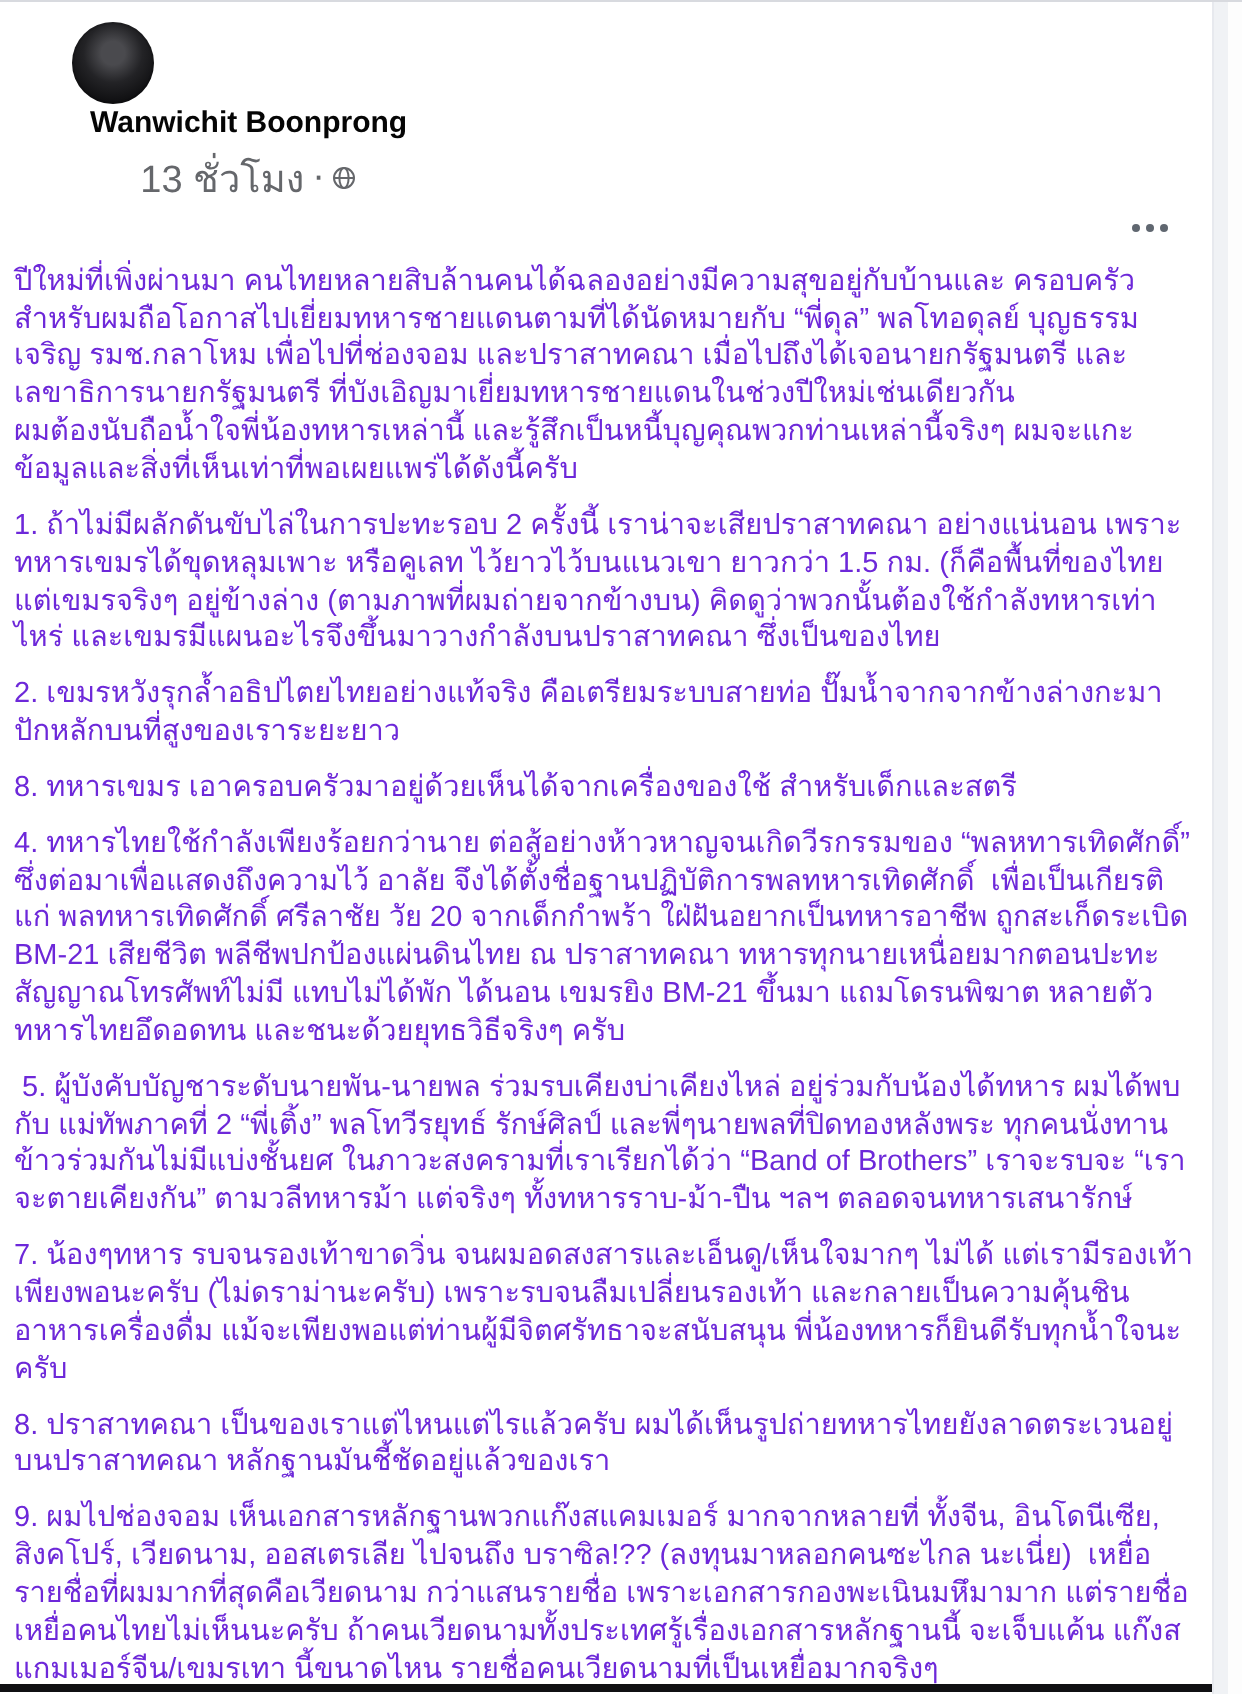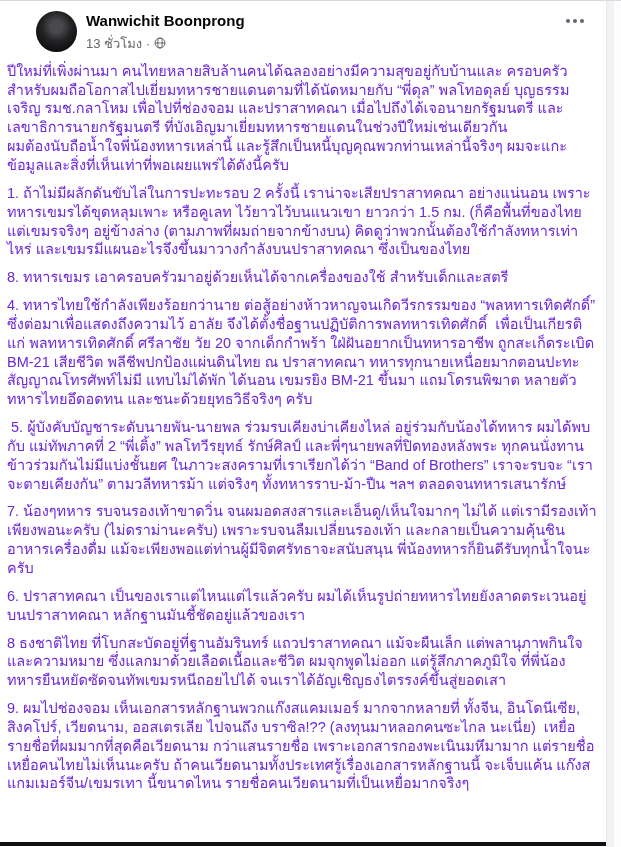--- a/index.html
+++ b/index.html
@@ -7,29 +7,29 @@
     width:621px;height:847px;position:relative;overflow:hidden;
     background:#ffffff;
     font-family:"Liberation Sans","DejaVu Sans",sans-serif;
     border-top:1px solid #d8dadf;box-sizing:border-box;
   }
   .card{position:absolute;left:0;top:0;width:606px;height:847px;background:#fff;}
   .gutter{position:absolute;left:606px;top:0;width:8px;height:847px;background:#f0f2f5;border-left:1px solid #e7e9ee;}
   .scroll-track{position:absolute;left:614px;top:0;width:7px;height:847px;background:#fdfdfd;}
 
   
-  .post-header{display:flex;align-items:flex-start;padding:10px 12px 6px 36px;}
+  .post-header{display:flex;align-items:flex-start;padding:10px 12px 6px 36px;flex-direction:column;}
   .avatar{
     width:41px;height:41px;border-radius:50%;flex:0 0 41px;cursor:pointer;
     background:radial-gradient(circle at 50% 38%, #4a4a4e 0 18%, #232326 45%, #0c0c0e 80%);
     box-shadow:inset 0 0 0 1px rgba(0,0,0,.1);
   }
   .head-text{margin-left:9px;padding-top:1px;}
   .author{font-size:15px;font-weight:700;color:#050505;line-height:1.25;cursor:pointer;}
-  .meta{display:flex;align-items:center;gap:4px;margin-top:2px;font-size:13px;color:#65676b;}
+  .meta{display:flex;align-items:center;gap:4px;margin-top:2px;font-size:19px;color:#65676b;justify-content:center;}
   .menu-btn{margin-left:auto;padding:8px 10px 8px 8px;cursor:pointer;display:flex;align-items:center;}
   .dots{display:flex;gap:3px;}
   .dots i{width:4px;height:4px;border-radius:50%;background:#606770;display:block;}
 
   
   .post-body{padding:2px 9px 0 7px;font-size:14.5px;line-height:1.3;color:#6d28d9;}
   .post-body p{margin:0 0 9px 0;white-space:pre-wrap;word-break:break-word;}
 
   
   .media-bar{position:absolute;left:0;bottom:2px;width:612px;height:4px;background:#101013;cursor:pointer;}
@@ -61,26 +61,26 @@
           <i></i>
           <i></i>
         </span>
     </div>
   </div>
 
   <div class="post-body">
     <p>ปีใหม่ที่เพิ่งผ่านมา คนไทยหลายสิบล้านคนได้ฉลองอย่างมีความสุขอยู่กับบ้านและ ครอบครัว สำหรับผมถือโอกาสไปเยี่ยมทหารชายแดนตามที่ได้นัดหมายกับ “พี่ดุล” พลโทอดุลย์ บุญธรรมเจริญ รมช.กลาโหม เพื่อไปที่ช่องจอม และปราสาทคณา เมื่อไปถึงได้เจอนายกรัฐมนตรี และเลขาธิการนายกรัฐมนตรี ที่บังเอิญมาเยี่ยมทหารชายแดนในช่วงปีใหม่เช่นเดียวกัน
 ผมต้องนับถือน้ำใจพี่น้องทหารเหล่านี้ และรู้สึกเป็นหนี้บุญคุณพวกท่านเหล่านี้จริงๆ ผมจะแกะข้อมูลและสิ่งที่เห็นเท่าที่พอเผยแพร่ได้ดังนี้ครับ</p>
     <p>1. ถ้าไม่มีผลักดันขับไล่ในการปะทะรอบ 2 ครั้งนี้ เราน่าจะเสียปราสาทคณา อย่างแน่นอน เพราะทหารเขมรได้ขุดหลุมเพาะ หรือคูเลท ไว้ยาวไว้บนแนวเขา ยาวกว่า 1.5 กม. (ก็คือพื้นที่ของไทย แต่เขมรจริงๆ อยู่ข้างล่าง (ตามภาพที่ผมถ่ายจากข้างบน) คิดดูว่าพวกนั้นต้องใช้กำลังทหารเท่าไหร่ และเขมรมีแผนอะไรจึงขึ้นมาวางกำลังบนปราสาทคณา ซึ่งเป็นของไทย</p>
+    <p>2. เขมรหวังรุกล้ำอธิปไตยไทยอย่างแท้จริง คือเตรียมระบบสายท่อ ปั๊มน้ำจากจากข้างล่างกะมาปักหลักบนที่สูงของเราระยะยาว</p>
     <p>8. ทหารเขมร เอาครอบครัวมาอยู่ด้วยเห็นได้จากเครื่องของใช้ สำหรับเด็กและสตรี</p>
     <p>4. ทหารไทยใช้กำลังเพียงร้อยกว่านาย ต่อสู้อย่างห้าวหาญจนเกิดวีรกรรมของ “พลหทารเทิดศักดิ์” ซึ่งต่อมาเพื่อแสดงถึงความไว้ อาลัย จึงได้ตั้งชื่อฐานปฏิบัติการพลทหารเทิดศักดิ์  เพื่อเป็นเกียรติแก่ พลทหารเทิดศักดิ์ ศรีลาชัย วัย 20 จากเด็กกำพร้า ใฝ่ฝันอยากเป็นทหารอาชีพ ถูกสะเก็ดระเบิด BM-21 เสียชีวิต พลีชีพปกป้องแผ่นดินไทย ณ ปราสาทคณา ทหารทุกนายเหนื่อยมากตอนปะทะ สัญญาณโทรศัพท์ไม่มี แทบไม่ได้พัก ได้นอน เขมรยิง BM-21 ขึ้นมา แถมโดรนพิฆาต หลายตัว ทหารไทยอึดอดทน และชนะด้วยยุทธวิธีจริงๆ ครับ</p>
     <p> 5. ผู้บังคับบัญชาระดับนายพัน-นายพล ร่วมรบเคียงบ่าเคียงไหล่ อยู่ร่วมกับน้องได้ทหาร ผมได้พบกับ แม่ทัพภาคที่ 2 “พี่เติ้ง” พลโทวีรยุทธ์ รักษ์ศิลป์ และพี่ๆนายพลที่ปิดทองหลังพระ ทุกคนนั่งทานข้าวร่วมกันไม่มีแบ่งชั้นยศ ในภาวะสงครามที่เราเรียกได้ว่า “Band of Brothers” เราจะรบจะ “เราจะตายเคียงกัน” ตามวลีทหารม้า แต่จริงๆ ทั้งทหารราบ-ม้า-ปืน ฯลฯ ตลอดจนทหารเสนารักษ์</p>
     <p>7. น้องๆทหาร รบจนรองเท้าขาดวิ่น จนผมอดสงสารและเอ็นดู/เห็นใจมากๆ ไม่ได้ แต่เรามีรองเท้าเพียงพอนะครับ (ไม่ดราม่านะครับ) เพราะรบจนลืมเปลี่ยนรองเท้า และกลายเป็นความคุ้นชิน อาหารเครื่องดื่ม แม้จะเพียงพอแต่ท่านผู้มีจิตศรัทธาจะสนับสนุน พี่น้องทหารก็ยินดีรับทุกน้ำใจนะครับ</p>
-    <p>6. ปราสาทคณา เป็นของเราแต่ไหนแต่ไรแล้วครับ ผมได้เห็นรูปถ่ายทหารไทยยังลาดตระเวนอยู่บนปราสาทคณา หลักฐานมันชี้ชัดอยู่แล้วของเรา</p>
-    <p>8 ธงชาติไทย ที่โบกสะบัดอยู่ที่ฐานอัมรินทร์ แถวปราสาทคณา แม้จะผืนเล็ก แต่พลานุภาพกินใจและความหมาย ซึ่งแลกมาด้วยเลือดเนื้อและชีวิต ผมจุกพูดไม่ออก แต่รู้สึกภาคภูมิใจ ที่พี่น้องทหารยืนหยัดซัดจนทัพเขมรหนีถอยไปได้ จนเราได้อัญเชิญธงไตรรงค์ขึ้นสู่ยอดเสา</p>
+    <p>8. ปราสาทคณา เป็นของเราแต่ไหนแต่ไรแล้วครับ ผมได้เห็นรูปถ่ายทหารไทยยังลาดตระเวนอยู่บนปราสาทคณา หลักฐานมันชี้ชัดอยู่แล้วของเรา</p>
     <p>9. ผมไปช่องจอม เห็นเอกสารหลักฐานพวกแก๊งสแคมเมอร์ มากจากหลายที่ ทั้งจีน, อินโดนีเซีย, สิงคโปร์, เวียดนาม, ออสเตรเลีย ไปจนถึง บราซิล!?? (ลงทุนมาหลอกคนซะไกล นะเนี่ย)  เหยื่อรายชื่อที่ผมมากที่สุดคือเวียดนาม กว่าแสนรายชื่อ เพราะเอกสารกองพะเนินมหึมามาก แต่รายชื่อเหยื่อคนไทยไม่เห็นนะครับ ถ้าคนเวียดนามทั้งประเทศรู้เรื่องเอกสารหลักฐานนี้ จะเจ็บแค้น แก๊งสแกมเมอร์จีน/เขมรเทา นี้ขนาดไหน รายชื่อคนเวียดนามที่เป็นเหยื่อมากจริงๆ</p>
 
   </div>
 
   <div class="media-bar"></div>
 </div>
 
 <div class="gutter"></div>
 <div class="scroll-track"></div>
 

